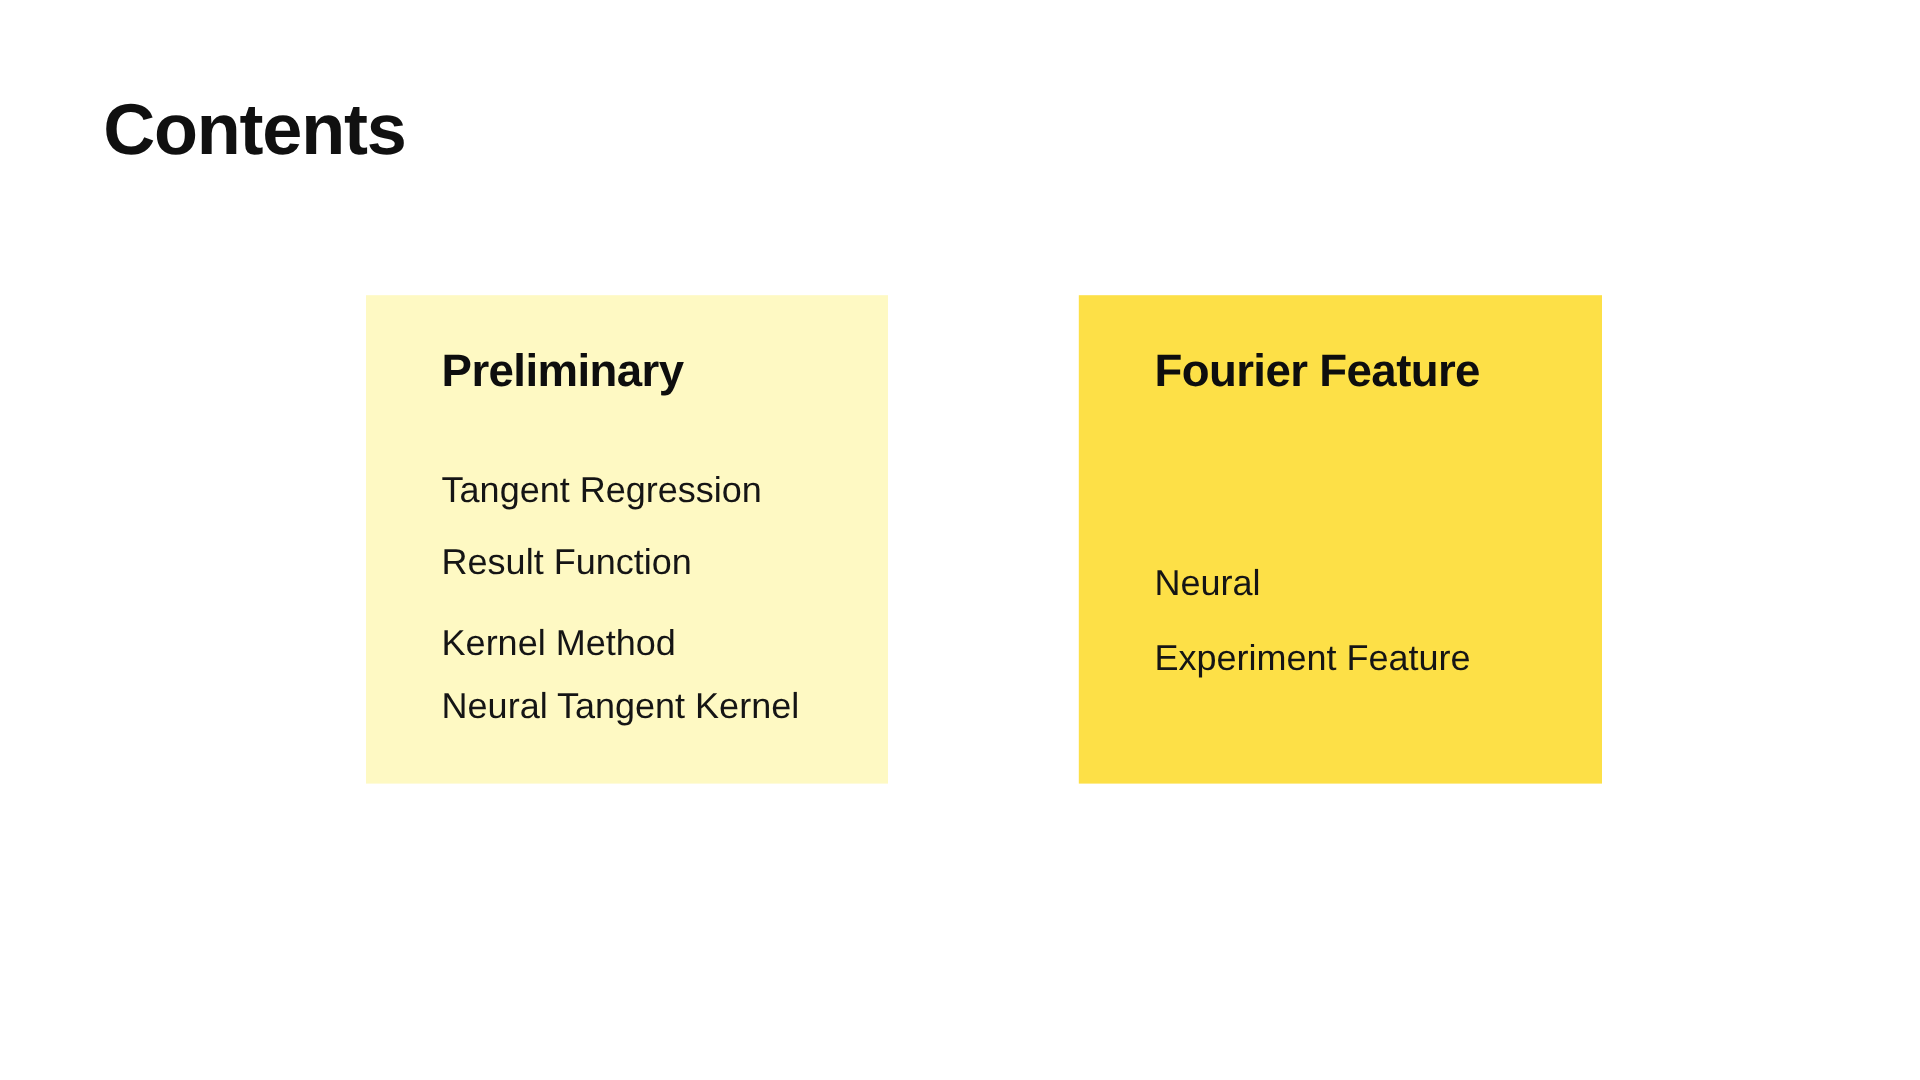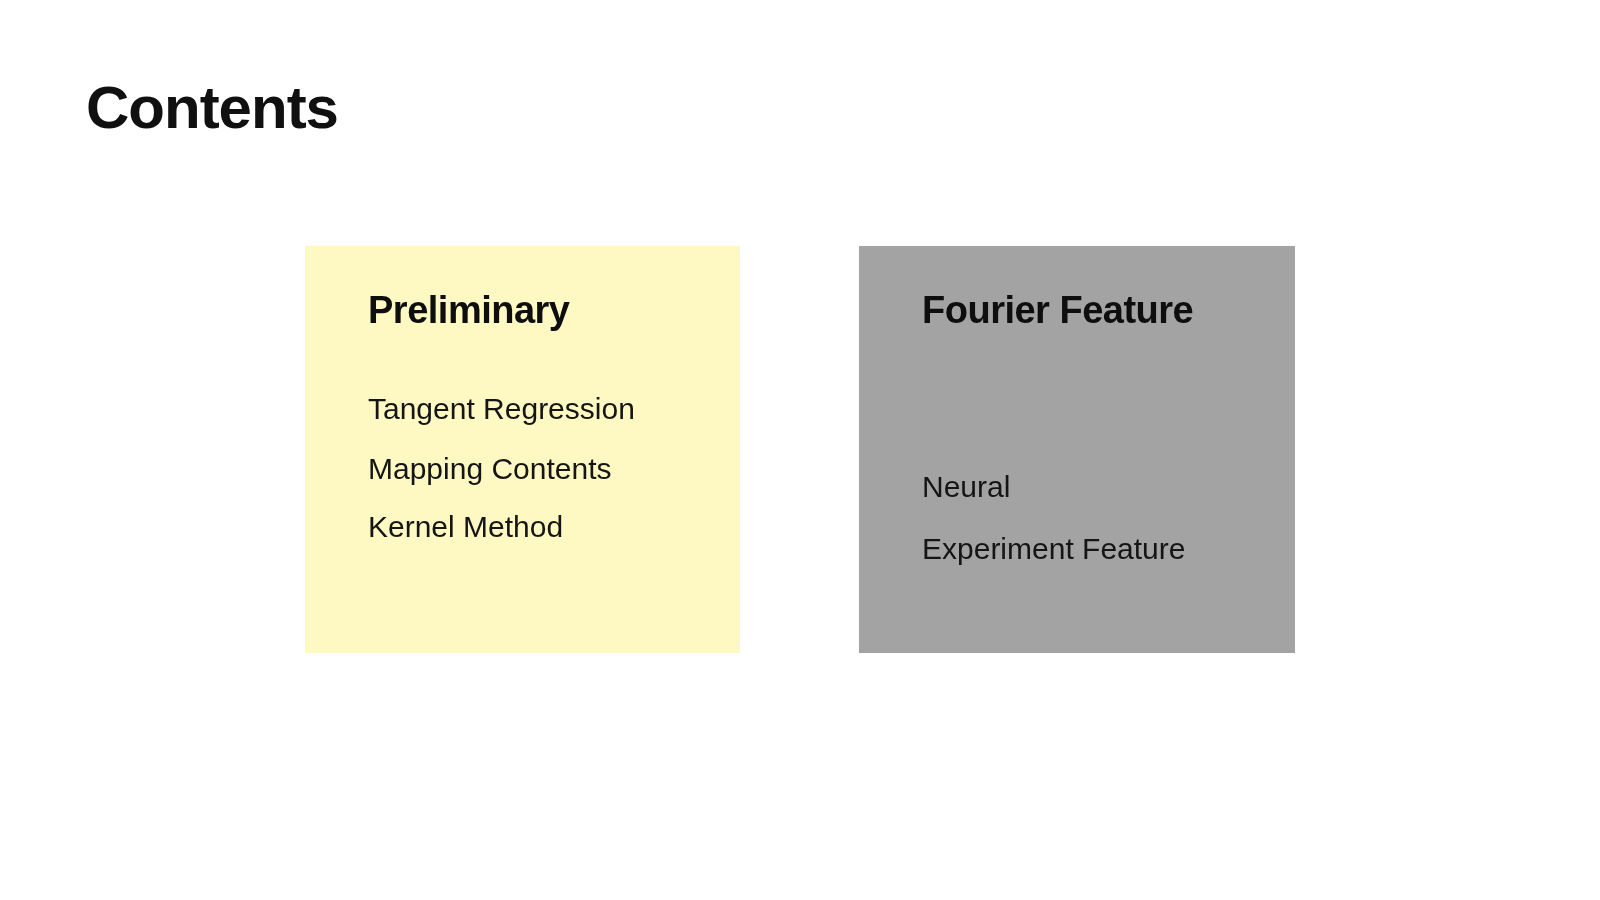--- a/index.html
+++ b/index.html
@@ -66,23 +66,24 @@
 </head>
 <body>
 
 <div class="slide">
 
   <h1 class="page-title">Contents</h1>
 
   <section class="card card-left" style="background-color: #fef9c3;">
     <h2 class="card-title">Preliminary</h2>
     <p class="item" style="top:144px">Tangent Regression</p>
-    <p class="item" style="top:204px">Mapping Contents</p>
-    <p class="item" style="top:262px">Kernel Method</p>
+    <p class="item" style="top:204px">Result Function</p>
+    <p class="item" style="top:272px">Kernel Method</p>
+    <p class="item" style="top:324px">Neural Tangent Kernel</p>
   </section>
 
-  <section class="card card-right" style="background-color: #a3a3a3;">
+  <section class="card card-right" style="background-color: #fde047; margin-left: 40px;">
     <h2 class="card-title">Fourier Feature</h2>
     <p class="item" style="top:222px">Neural</p>
     <p class="item" style="top:284px">Experiment Feature</p>
   </section>
 
 </div>
 
 </body></html>

